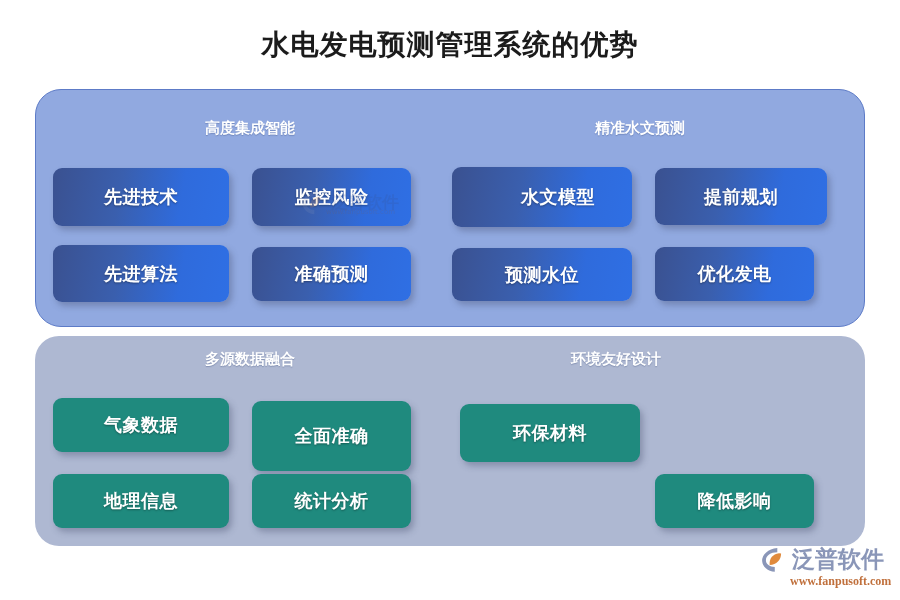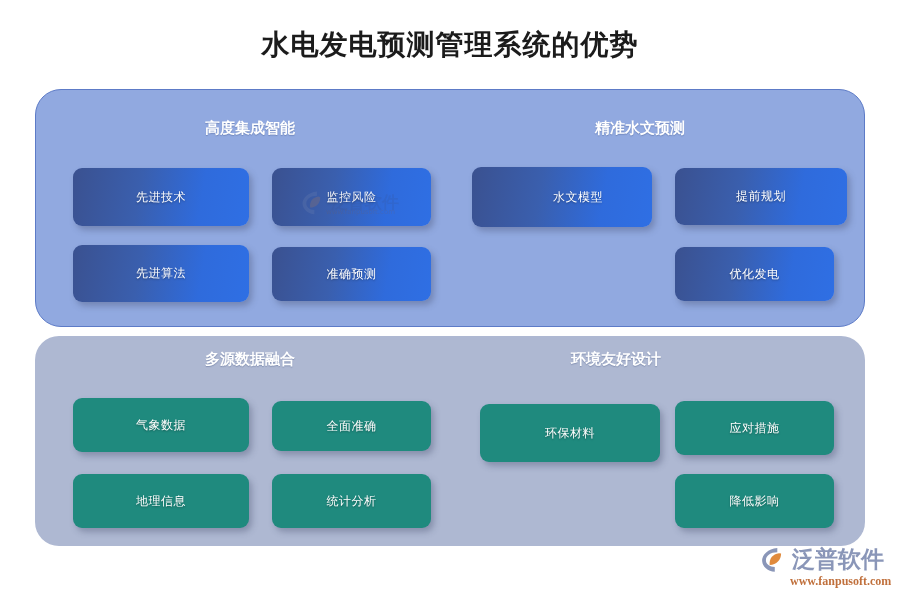--- a/index.html
+++ b/index.html
@@ -76,49 +76,48 @@
   .gh-bot-right   { left: 416px; top: 350px; width: 400px; }
 
   
   .card {
     position: absolute;
     box-sizing: border-box;
     display: flex;
     align-items: center;
     justify-content: center;
     color: #ffffff;
-    font-size: 12px;
-    font-weight: normal;
+    font-size: 18px;
+    font-weight: bold;
     letter-spacing: .5px;
     white-space: nowrap;
     border-radius: 9px;
     text-shadow: 0 1px 2px rgba(0, 0, 0, .35);
     box-shadow: 3px 4px 6px rgba(60, 70, 100, .35);
-    margin-left: 20px;
   }
   .card.blue {
     background: linear-gradient(100deg, #3a5190 0%, #3a5fae 38%, #2f6bdc 72%, #2f6fe4 100%);
   }
   .card.green {
     background: #1f8a7e;
   }
 
   
   .c-b1 { left: 53px;  top: 168px; width: 176px; height: 58px; }
   .c-b2 { left: 252px; top: 168px; width: 159px; height: 58px; }
   .c-b3 { left: 452px; top: 167px; width: 180px; height: 60px; padding-left: 32px; }
   .c-b4 { left: 655px; top: 168px; width: 172px; height: 57px; }
   
   .c-b5 { left: 53px;  top: 245px; width: 176px; height: 57px; }
   .c-b6 { left: 252px; top: 247px; width: 159px; height: 54px; }
   .c-b7 { left: 452px; top: 248px; width: 180px; height: 53px; }
   .c-b8 { left: 655px; top: 247px; width: 159px; height: 54px; }
   
   .c-g1 { left: 53px;  top: 398px; width: 176px; height: 54px; }
-  .c-g2 { left: 252px; top: 401px; width: 159px; height: 50px; }
+  .c-g2 { left: 252px; top: 401px; width: 159px; height: 70px; }
   .c-g3 { left: 460px; top: 404px; width: 180px; height: 58px; }
   .c-g4 { left: 655px; top: 401px; width: 159px; height: 54px; }
   
   .c-g5 { left: 53px;  top: 474px; width: 176px; height: 54px; }
   .c-g6 { left: 252px; top: 474px; width: 159px; height: 54px; }
   .c-g7 { left: 460px; top: 475px; width: 180px; height: 58px; }
   .c-g8 { left: 655px; top: 474px; width: 159px; height: 54px; }
 
   
   .watermark-faint {
@@ -204,29 +203,29 @@
   <div class="group-header gh-top-right">精准水文预测</div>
   <div class="group-header gh-bot-right">环境友好设计</div>
 
   <div class="card blue c-b1">先进技术</div>
   <div class="card blue c-b2">监控风险</div>
   <div class="card blue c-b5">先进算法</div>
   <div class="card blue c-b6">准确预测</div>
 
   <div class="card blue c-b3">水文模型</div>
   <div class="card blue c-b4">提前规划</div>
+  <div class="card blue c-b7">预测水位</div>
   <div class="card blue c-b8">优化发电</div>
 
   <div class="card green c-g1">气象数据</div>
   <div class="card green c-g2">全面准确</div>
   <div class="card green c-g5">地理信息</div>
   <div class="card green c-g6">统计分析</div>
 
   <div class="card green c-g3">环保材料</div>
-  <div class="card green c-g4">应对措施</div>
   <div class="card green c-g8">降低影响</div>
 
   <div class="watermark-faint">
     <svg class="brand-mark" viewBox="0 0 64 64">
       <path d="M32 4 A28 28 0 1 0 32 60 A28 28 0 1 0 32 4 Z" fill="none"></path>
       <path d="M40 6 C20 8 6 22 6 34 C6 48 20 60 34 60 L34 50 C22 50 15 43 15 34 C15 24 25 16 40 16 Z" fill="#8a96b8"></path>
       <path d="M44 18 C30 20 22 30 24 44 C38 44 48 34 48 20 Z" fill="#e08a3c"></path>
     </svg>
     <span class="wm-text">泛普软件</span>
     <span class="wm-sub">www.fanpusoft.com</span>

